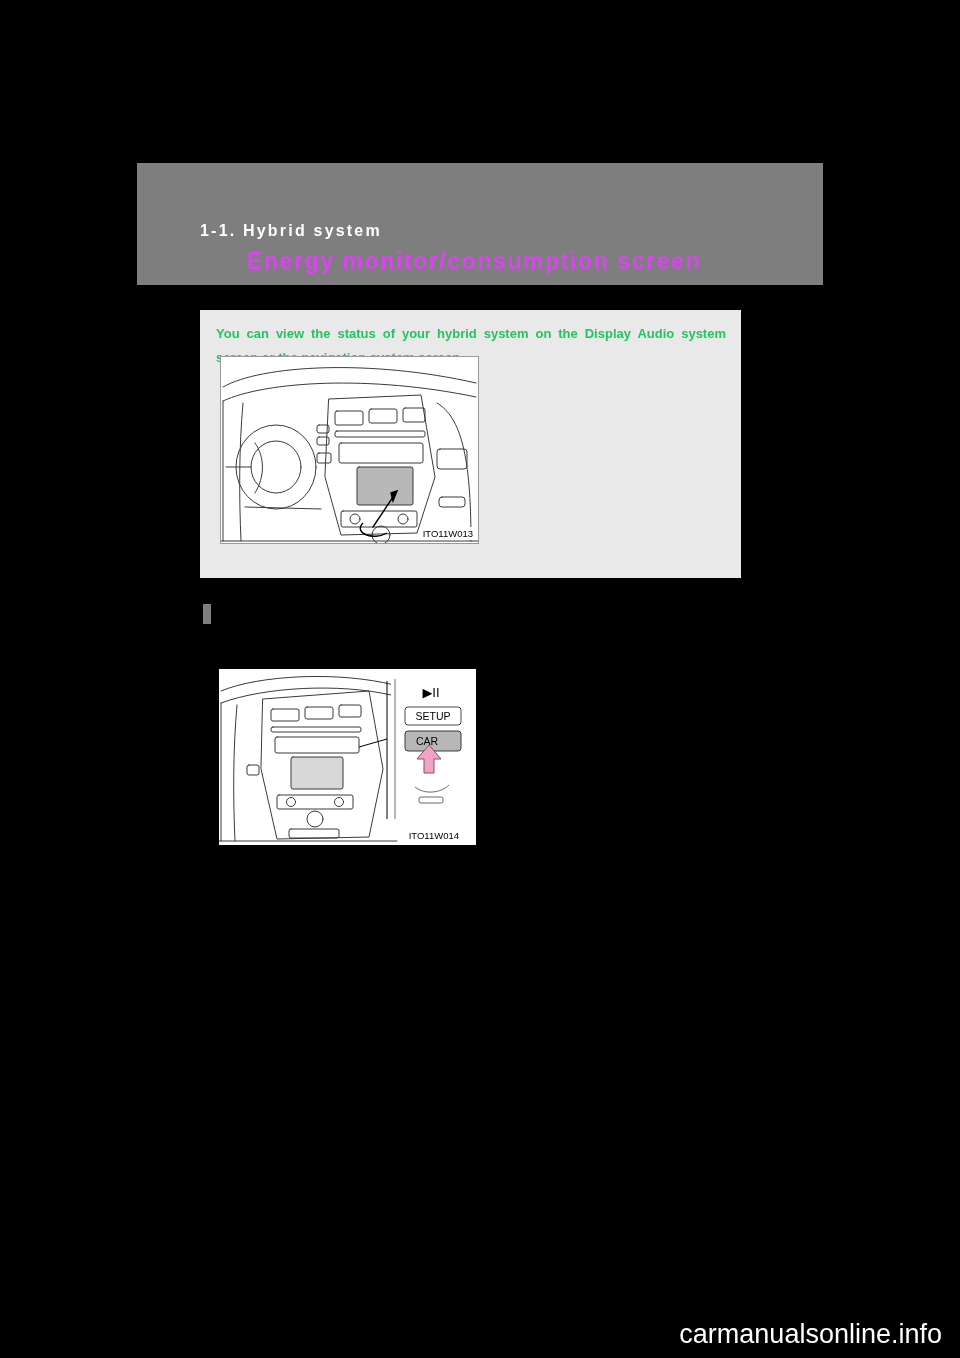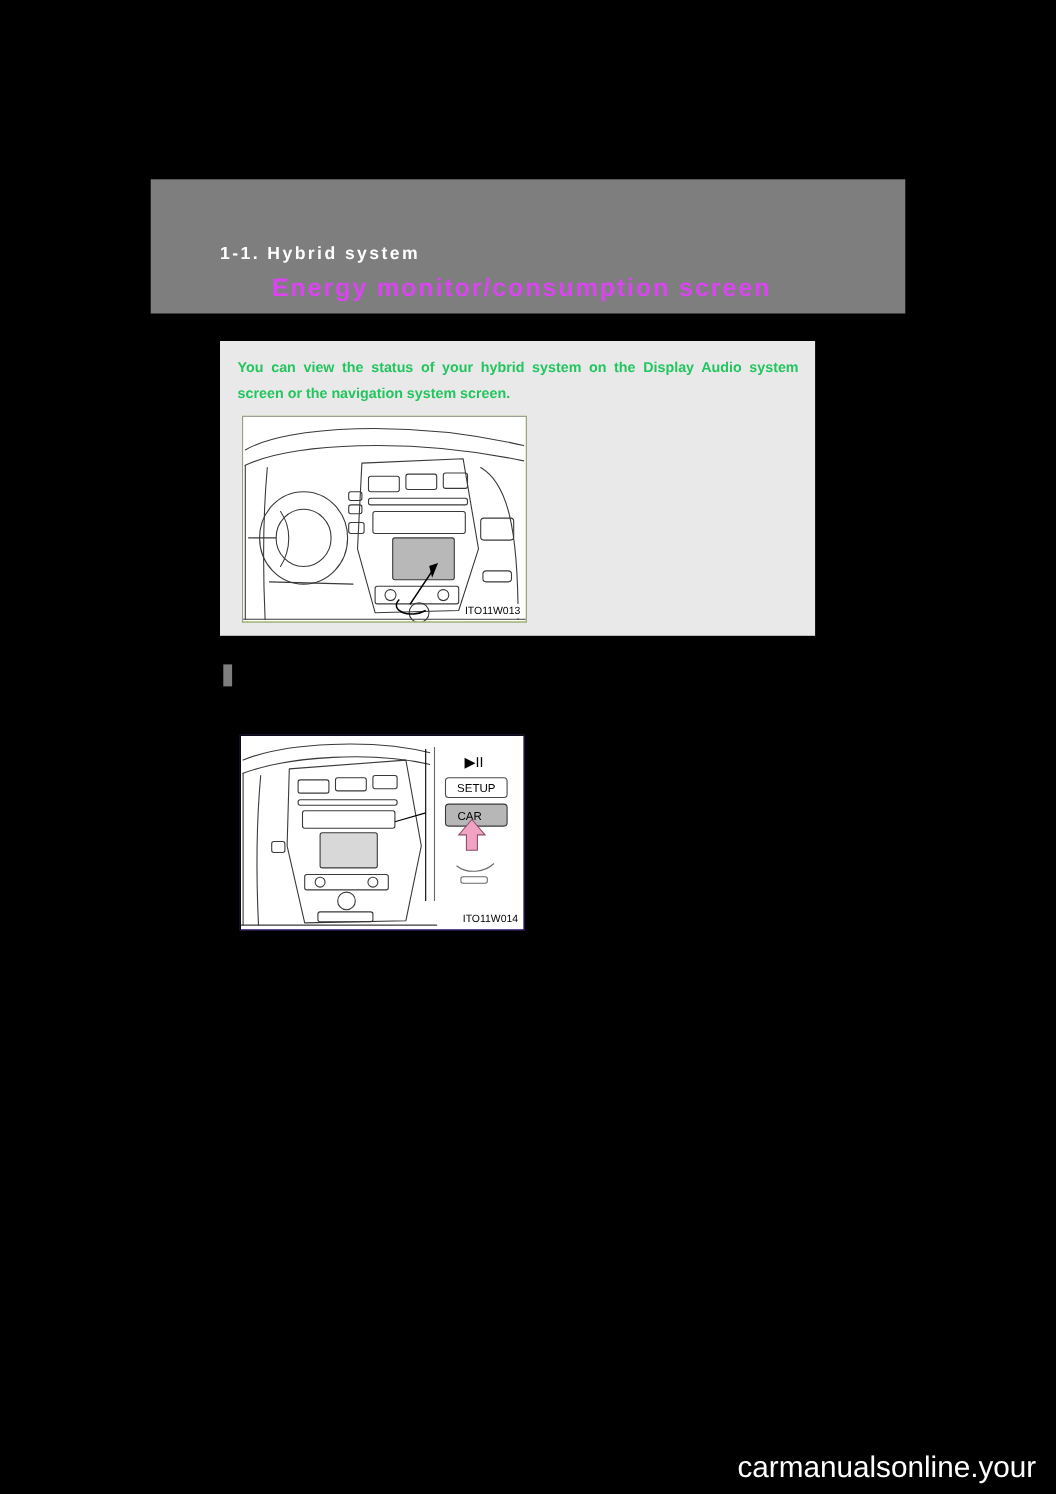--- a/index.html
+++ b/index.html
@@ -64,24 +64,24 @@
     color: #22c55e;
     line-height: 24px;
     text-align: justify;
     text-justify: inter-word;
   }
 
   
   .fig1 {
     position: absolute;
     left: 220px;
-    top: 378px;
+    top: 356px;
     width: 257px;
     height: 186px;
-    background: #bef264;
+    background: #ec4899;
     border: 1px solid #9a9a9a;
     overflow: hidden;
   }
   .fig1 svg, .fig2 svg { display: block; }
   .fig-code {
     position: absolute;
     font-size: 9.5px;
     font-family: "Liberation Sans", sans-serif;
     color: #000000;
     background: #ffffff;
@@ -115,21 +115,21 @@
   .fig2 {
     position: absolute;
     left: 218px;
     top: 668px;
     width: 257px;
     height: 176px;
     background: #8b5cf6;
     border: 1px solid #000000;
     overflow: hidden;
   }
-  .fig2-code { right: 3px; bottom: 3px; }
+  .fig2-code { right: 15px; bottom: 3px; }
 
   
   .footer-mark {
     position: absolute;
     right: 18px;
     bottom: 8px;
     font-size: 27px;
     color: #ffffff;
     font-family: "Liberation Sans", sans-serif;
     letter-spacing: 0px;
@@ -258,15 +258,15 @@
 
         <path d="M205 104 L 205 90 L 198 90 L 210 76 L 222 90 L 215 90 L 215 104 Z" fill="#f2a3c4" stroke="#8a4f68" stroke-width="1"></path>
 
         <path d="M196 118 C 206 126, 222 124, 230 116" stroke="#6a6a6a" stroke-width="1" fill="none"></path>
         <rect x="200" y="128" width="24" height="6" rx="2" stroke="#6a6a6a" stroke-width="1" fill="none"></rect>
       </g>
     </svg>
     <div class="fig-code fig2-code">ITO11W014</div>
   </div>
 
-  <div class="footer-mark">carmanualsonline.your</div>
+  <div class="footer-mark">carmanualsonline.info</div>
 
 </div>
 
 </body></html>

